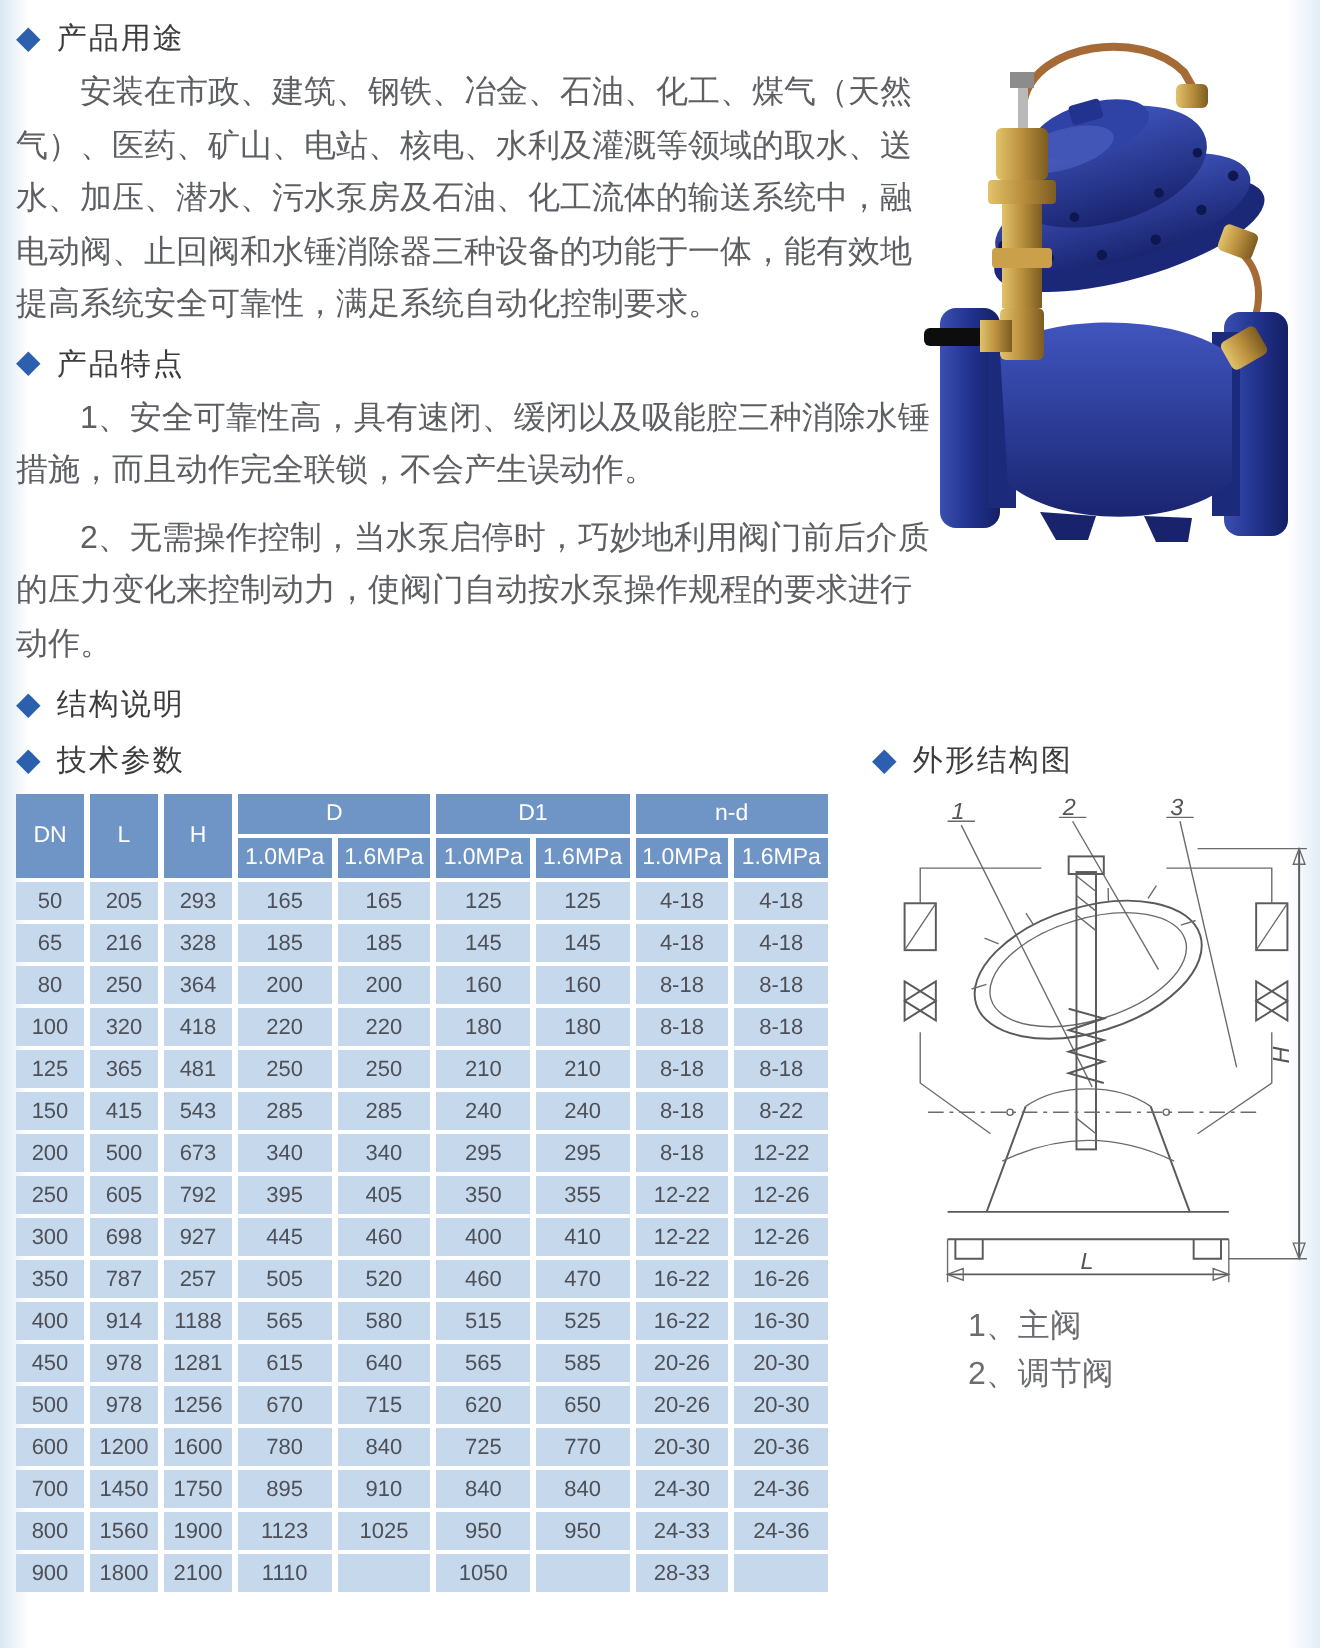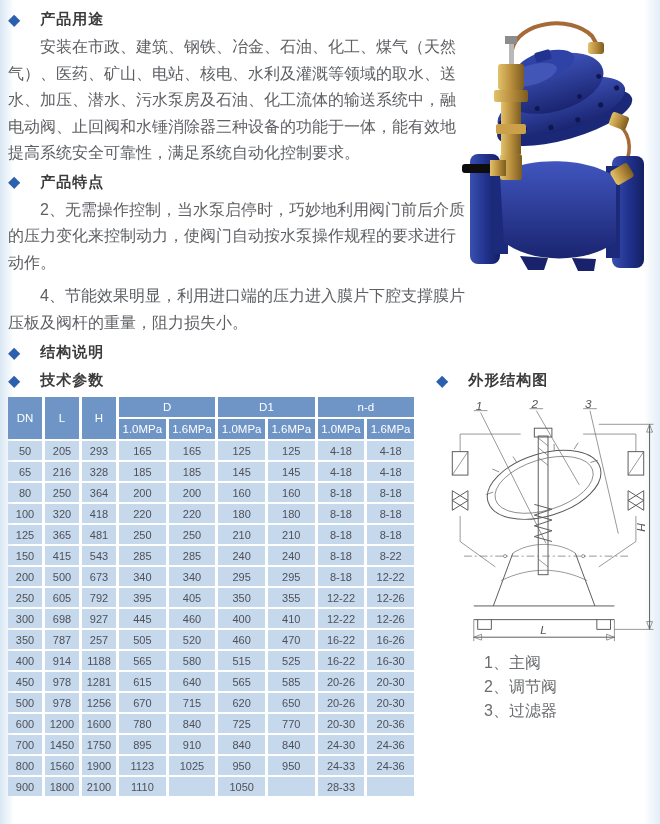--- a/index.html
+++ b/index.html
@@ -6,21 +6,21 @@
   html,body { width:660px; height:824px; }
   body {
     font-family: "Liberation Sans", "DejaVu Sans", sans-serif;
     background: linear-gradient(90deg,#d9e7f4 0px,#ffffff 14px,#ffffff 644px,#e2edf7 660px);
     overflow: hidden;
   }
   .page { position:relative; width:660px; height:824px; padding:6px 8px 0 8px; }
 
   .sec-head { display:flex; align-items:center; gap:8px; margin:4px 0 5px 0; }
   .sec-head .diamond { color:#2c5fae; font-size:16px; line-height:1; }
-  .sec-head .sec-title { font-size:15px; font-weight:bold; color:#3c3c3c; letter-spacing:1px;margin-left:12px; }
+  .sec-head .sec-title { font-size:15px; font-weight:normal; color:#3c3c3c; letter-spacing:1px; }
 
   .para { font-size:16px; color:#5d5f63; line-height:1.66; text-indent:2em; margin-bottom:6px; }
   .narrow { width:458px; }
   .feature-item { margin-bottom:7px; }
 
   .photo-box { position:absolute; top:6px; right:6px; width:194px; height:266px; }
   .photo-box svg { width:100%; height:100%; }
 
   .bottom-area { display:flex; margin-top:4px; }
   .tech-col { width:420px; }
@@ -127,22 +127,22 @@
       <span class="sec-title">产品用途</span>
     </div>
     <p class="para narrow">安装在市政、建筑、钢铁、冶金、石油、化工、煤气（天然气）、医药、矿山、电站、核电、水利及灌溉等领域的取水、送水、加压、潜水、污水泵房及石油、化工流体的输送系统中，融电动阀、止回阀和水锤消除器三种设备的功能于一体，能有效地提高系统安全可靠性，满足系统自动化控制要求。</p>
   </div>
 
   <div class="section">
     <div class="sec-head">
       <span class="diamond">◆</span>
       <span class="sec-title">产品特点</span>
     </div>
+    <p class="para narrow feature-item">1、安全可靠性高，具有速闭、缓闭以及吸能腔三种消除水锤措施，而且动作完全联锁，不会产生误动作。</p>
     <p class="para narrow feature-item">2、无需操作控制，当水泵启停时，巧妙地利用阀门前后介质的压力变化来控制动力，使阀门自动按水泵操作规程的要求进行动作。</p>
-    <p class="para feature-item" style="width:462px">4、节能效果明显，利用进口端的压力进入膜片下腔支撑膜片压板及阀杆的重量，阻力损失小。</p>
   </div>
 
   <div class="section">
     <div class="sec-head">
       <span class="diamond">◆</span>
       <span class="sec-title">结构说明</span>
     </div>
   </div>
 
   <div class="bottom-area">
@@ -426,17 +426,16 @@
 
           <path class="dwg-thin" d="M38 230 L 38 252 M182 230 L 182 252"></path>
           <path class="dwg" d="M38 248 L 182 248"></path>
           <path class="dwg-thin" d="M38 248 l 8 -3 l 0 6 Z M182 248 l -8 -3 l 0 6 Z"></path>
           <text x="106" y="245" class="dwg-txt">L</text>
         </svg>
       </div>
       <div class="legend">
         <div class="legend-item">1、主阀</div>
         <div class="legend-item">2、调节阀</div>
-        <div class="legend-item">3、过滤器</div>
       </div>
     </div>
   </div>
 </div>
 
 </body></html>

